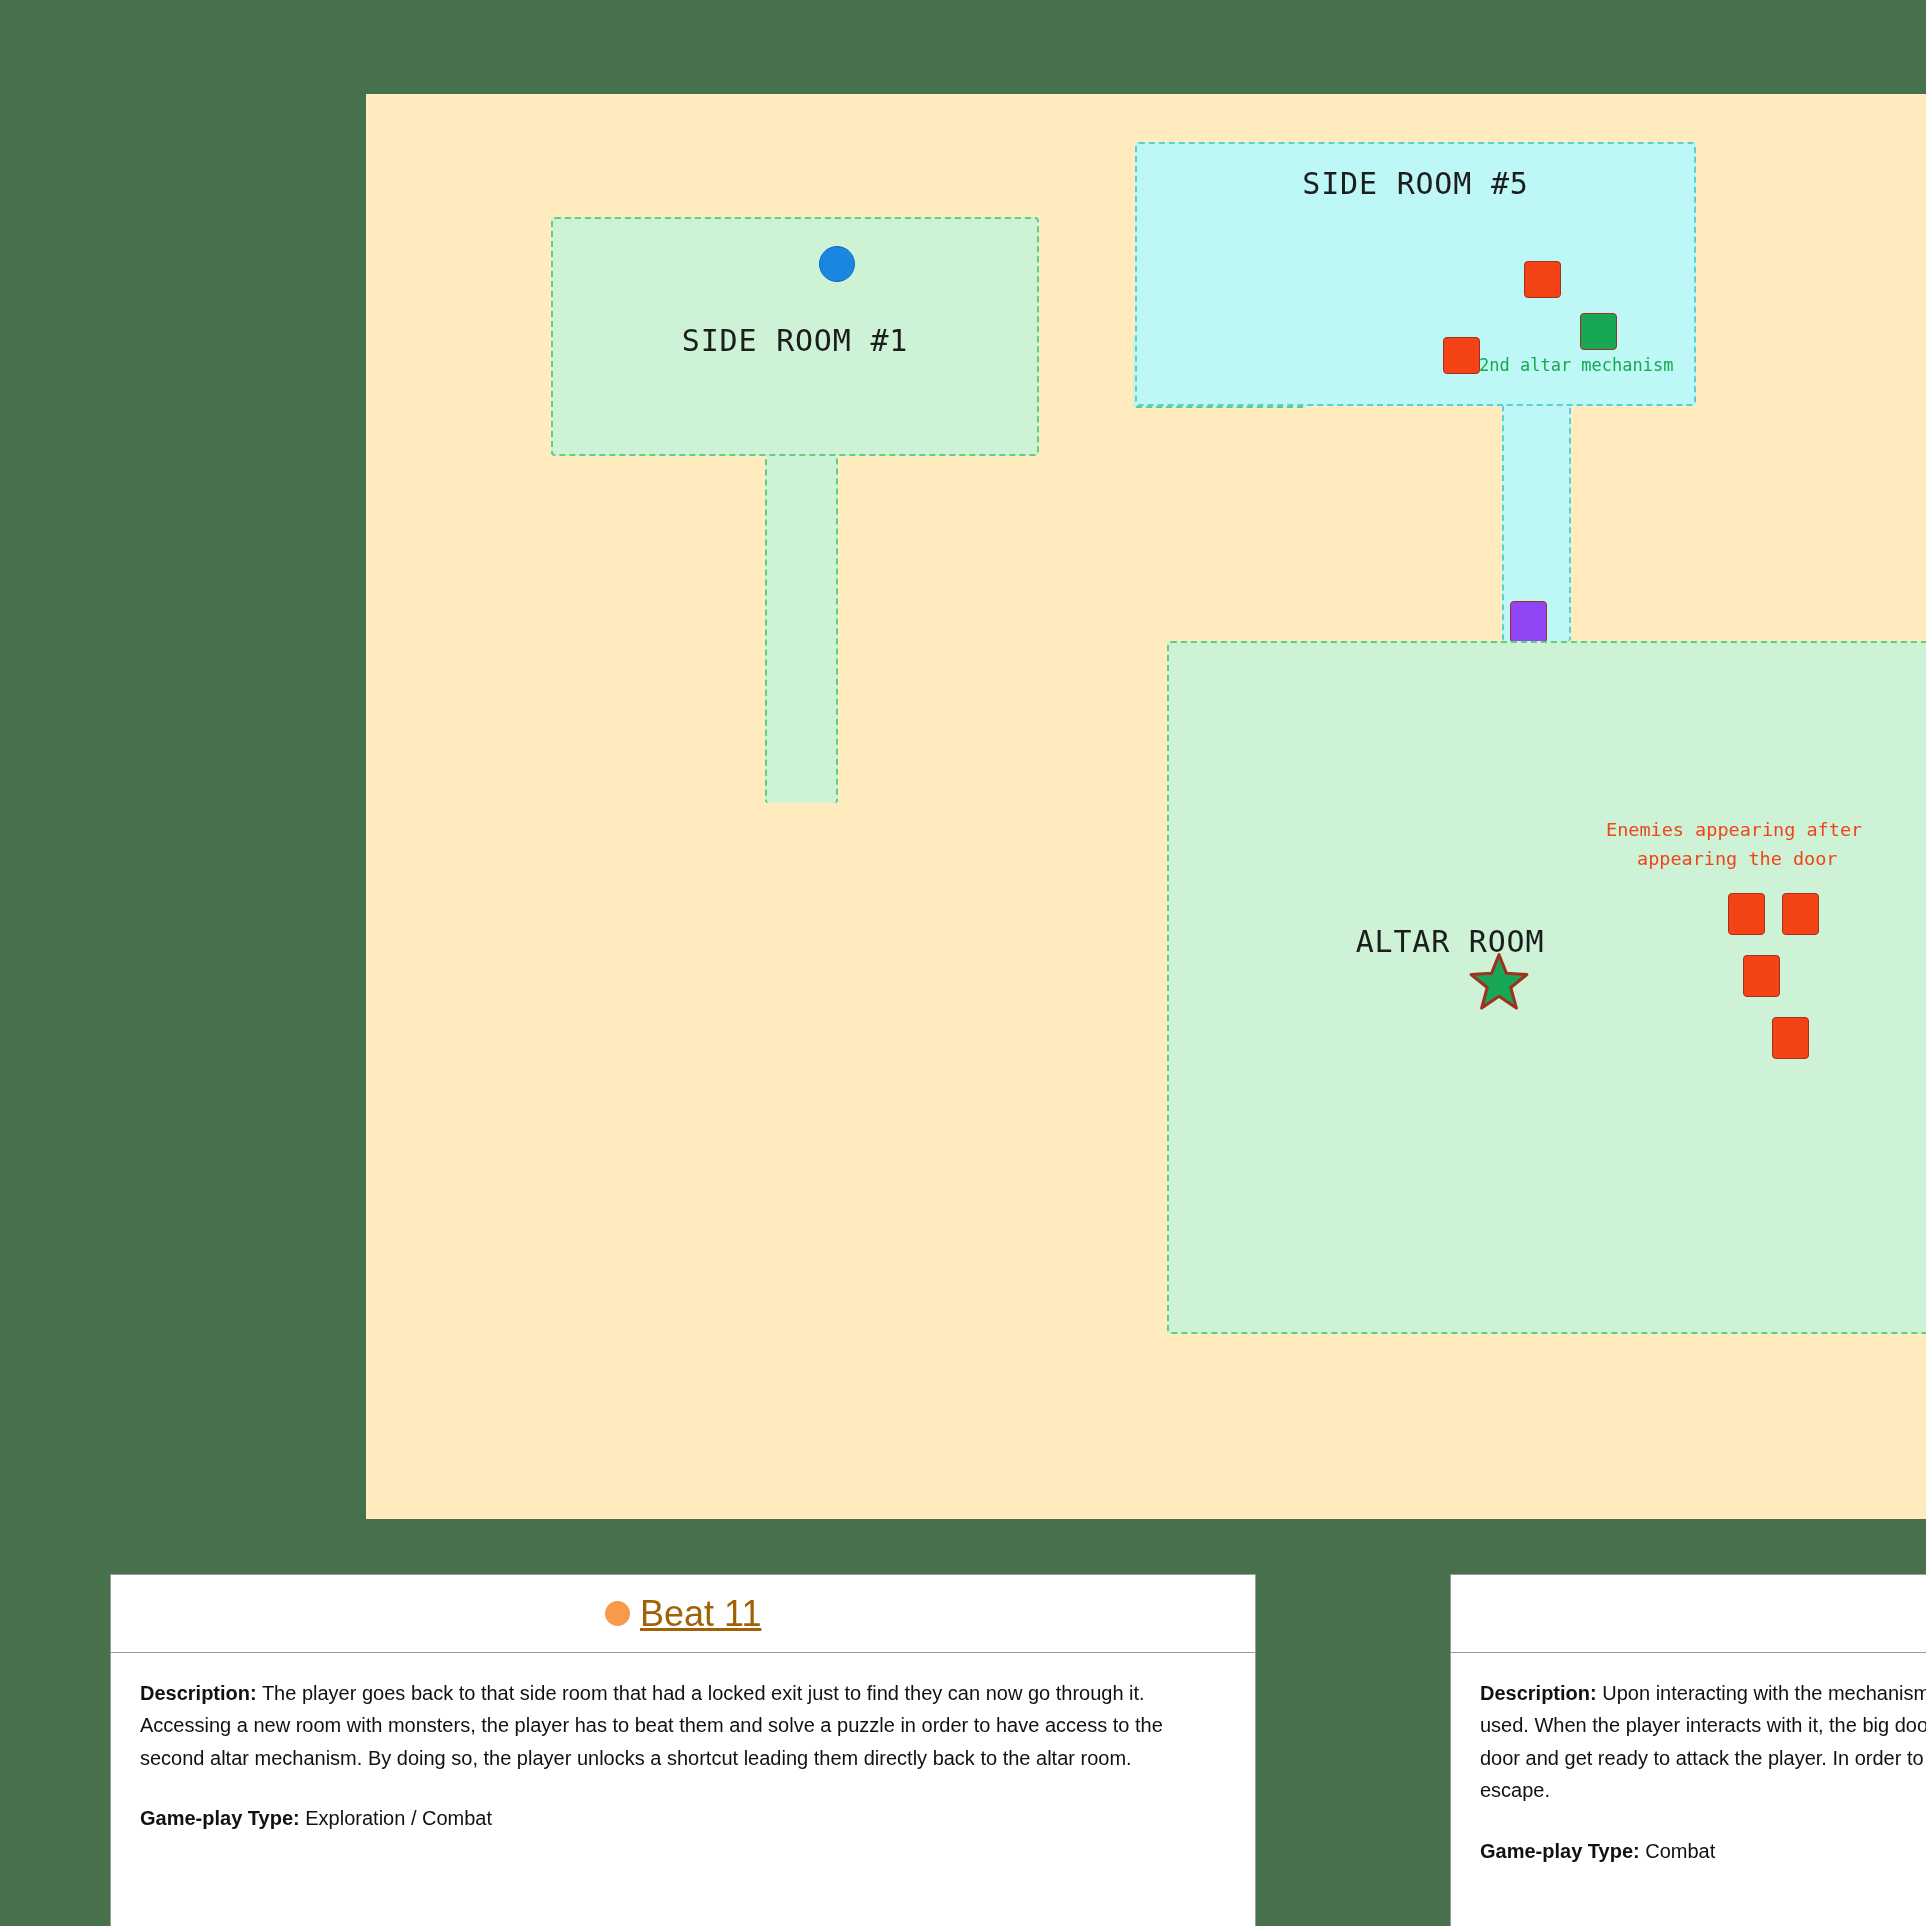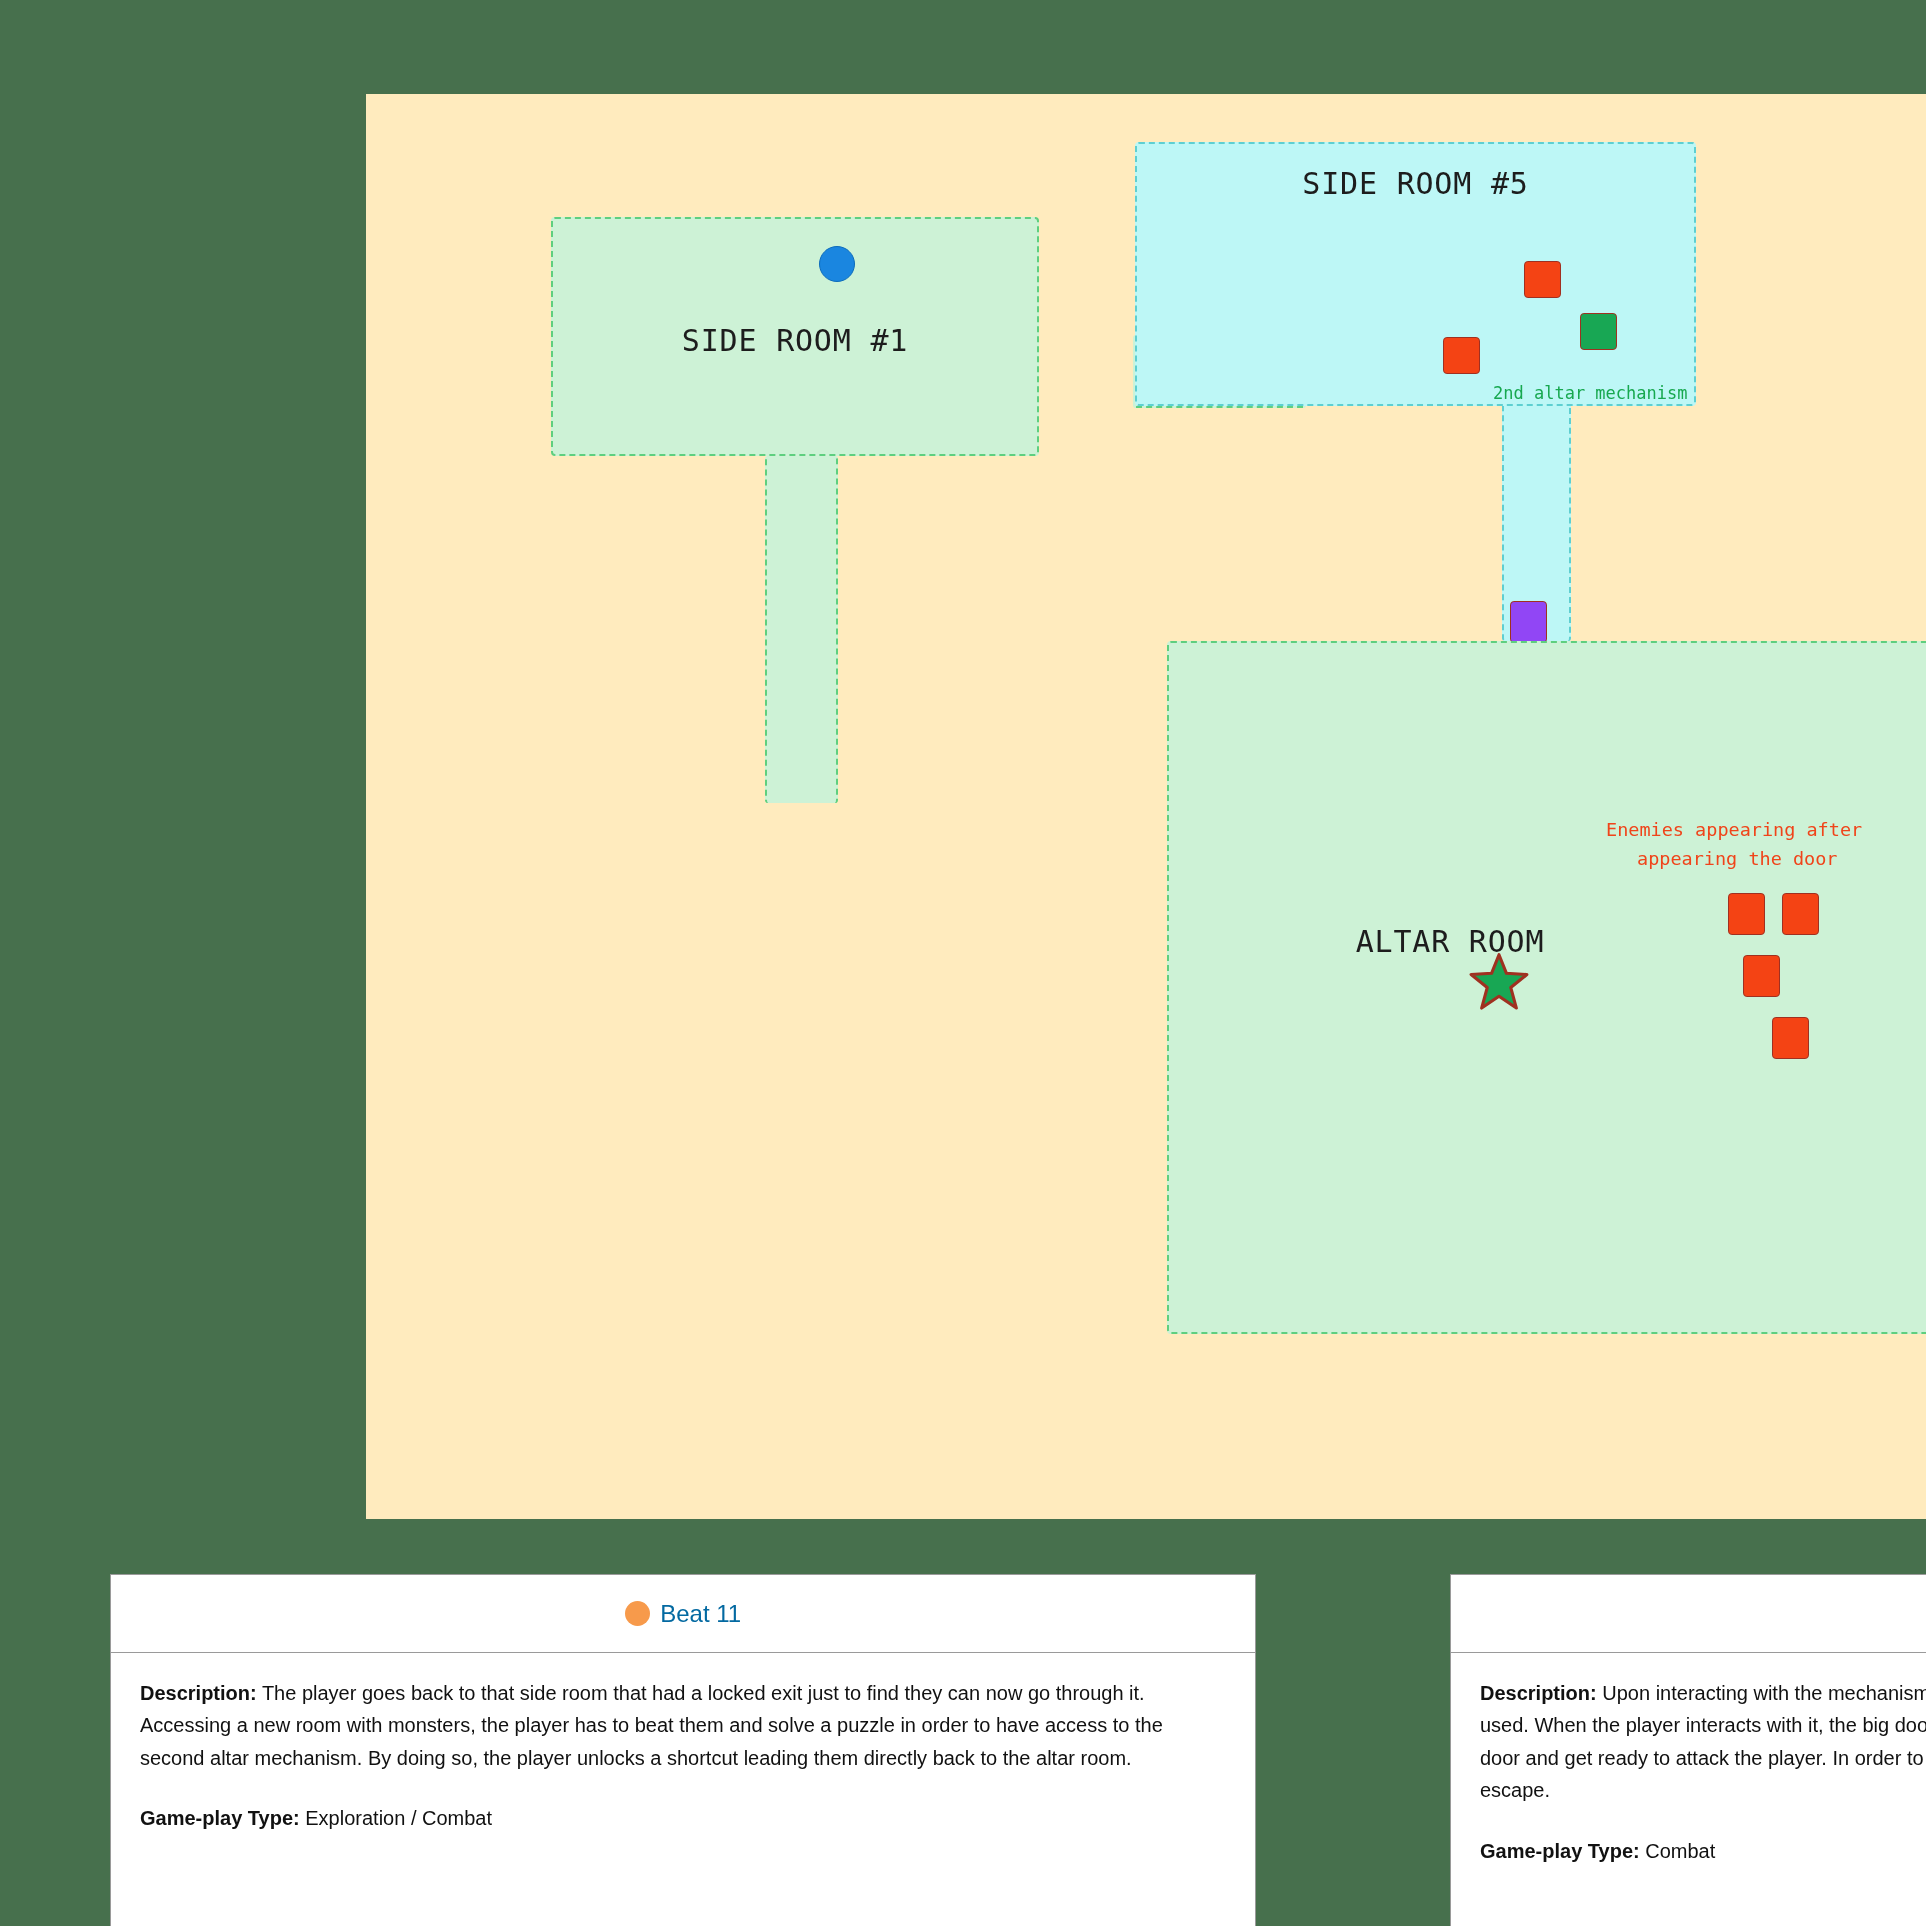--- a/index.html
+++ b/index.html
@@ -85,22 +85,23 @@
     display:flex;
     align-items:center;
     justify-content:center;
     gap:10px;
   }
   .beat-dot{
     width:25.4px;height:25.4px;border-radius:50%;
     flex:0 0 auto;
   }
   .beat-title{
-    font-size:24px;
-    color:#0369a1;
+    font-size:36px;
+    color:#a16207;
+    text-decoration:underline;
   }
   .card-body{
     padding:24px 29px 15.4px 29px;
     font-size:20px;
     line-height:1.62;
     color:#111111;
   }
   .card-body p{margin:0 0 28px 0;}
   .card-body p:last-child{margin-bottom:0;}
   .card-body b{font-weight:bold;}
@@ -119,21 +120,21 @@
   <div class="room green" style="left:185px;top:123px;width:488px;height:239px;">
     <div class="room-label" style="top:104px;">SIDE ROOM #1</div>
     <div class="player-dot" style="left:266px;top:27px;width:34px;height:34px;"></div>
   </div>
 
   <div class="room cyan" style="left:769px;top:48px;width:561px;height:264px;">
     <div class="room-label" style="top:22.3px;">SIDE ROOM #5</div>
     <div class="marker enemy" style="left:387px;top:117px;width:37px;height:37px;"></div>
     <div class="marker mechanism" style="left:443px;top:169px;width:37px;height:37px;"></div>
     <div class="marker enemy" style="left:306px;top:193px;width:37px;height:37px;"></div>
-    <div class="note green" style="left:356px;top:210px;margin-top:28px;">2nd altar mechanism</div>
+    <div class="note green" style="left:342px;top:210px;">2nd altar mechanism</div>
   </div>
 
   <div class="marker door" style="left:1144px;top:507px;width:37px;height:42px;"></div>
 
 
   <div class="room green" style="left:801px;top:547px;width:784px;height:693px;">
     <div class="room-label" style="top:281px;left:-218px;">ALTAR ROOM</div>
 
     <div class="note red" style="left:437px;top:175px;">Enemies appearing after</div>
     <div class="note red" style="left:468px;top:204px;">appearing the door</div>

